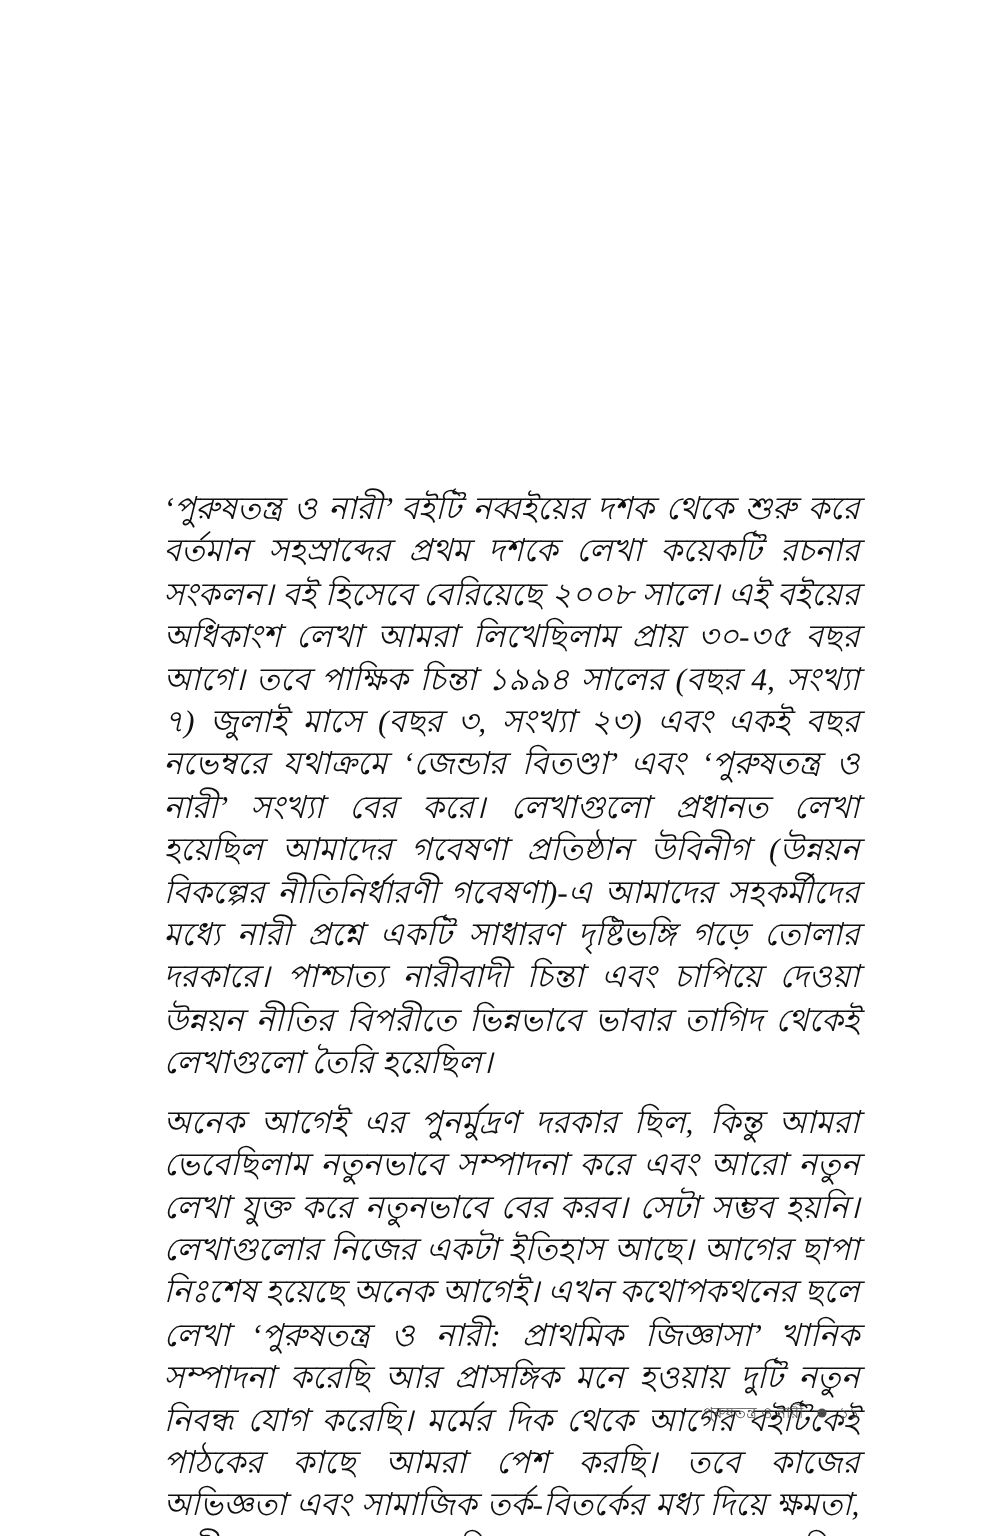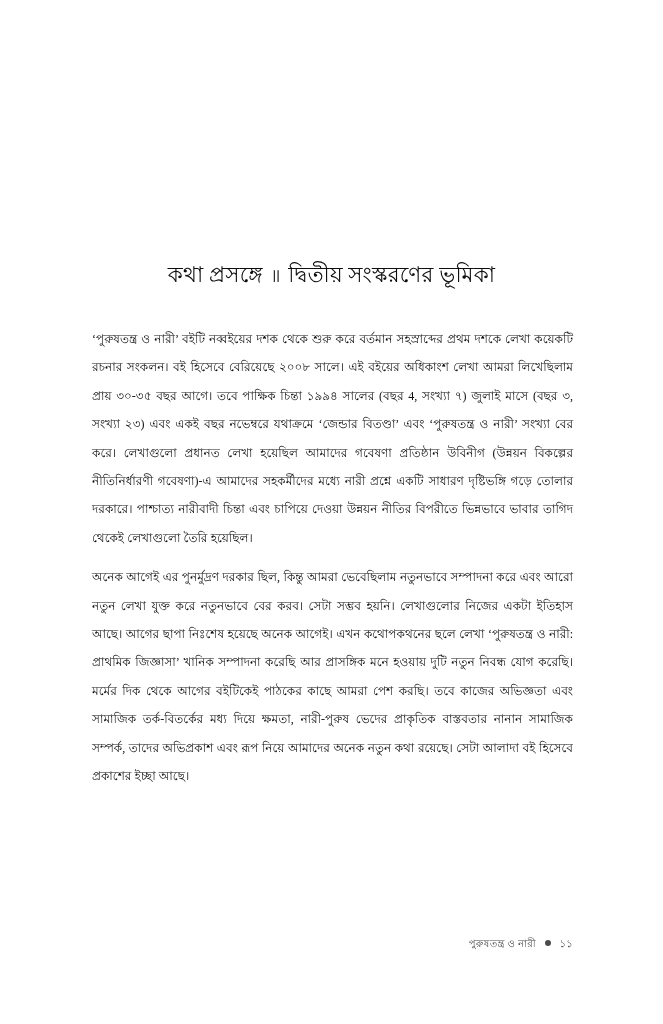--- a/index.html
+++ b/index.html
@@ -45,28 +45,29 @@
 
   
   .text-column {
     position: absolute;
     left: 92px;
     top: 325px;
     width: 481px;
   }
 
   .body-para {
-    margin: 0 0 11px 0;
-    font-size: 12px;
+    margin: 0 0 11px 17px;
+    font-size: 21px;
     line-height: 28.4px;
     text-align: justify;
     text-justify: inter-word;
     word-spacing: 0.2px;
     color: #0f0f0f;
     hyphens: none;
+    font-style: italic;
   }
 
   .body-para:last-of-type {
     margin-bottom: 0;
   }
 
   
   .page-footer {
     position: absolute;
     left: 92px;
@@ -95,25 +96,20 @@
     vertical-align: middle;
   }
 </style>
 </head>
 <body>
 
 <div class="page">
 
   <div class="page-top-blank"></div>
 
-  <h1 class="chapter-heading">
-    <span>কথা প্রসঙ্গে</span>
-    <span class="heading-sep">॥</span>
-    <span>দ্বিতীয় সংস্করণের ভূমিকা</span>
-  </h1>
 
   <div class="text-column">
     <p class="body-para">‘পুরুষতন্ত্র ও নারী’ বইটি নব্বইয়ের দশক থেকে শুরু করে বর্তমান সহস্রাব্দের প্রথম দশকে লেখা কয়েকটি রচনার সংকলন। বই হিসেবে বেরিয়েছে ২০০৮ সালে। এই বইয়ের অধিকাংশ লেখা আমরা লিখেছিলাম প্রায় ৩০-৩৫ বছর আগে। তবে পাক্ষিক চিন্তা ১৯৯৪ সালের (বছর 4, সংখ্যা ৭) জুলাই মাসে (বছর ৩, সংখ্যা ২৩) এবং একই বছর নভেম্বরে যথাক্রমে ‘জেন্ডার বিতণ্ডা’ এবং ‘পুরুষতন্ত্র ও নারী’ সংখ্যা বের করে। লেখাগুলো প্রধানত লেখা হয়েছিল আমাদের গবেষণা প্রতিষ্ঠান উবিনীগ (উন্নয়ন বিকল্পের নীতিনির্ধারণী গবেষণা)-এ আমাদের সহকর্মীদের মধ্যে নারী প্রশ্নে একটি সাধারণ দৃষ্টিভঙ্গি গড়ে তোলার দরকারে। পাশ্চাত্য নারীবাদী চিন্তা এবং চাপিয়ে দেওয়া উন্নয়ন নীতির বিপরীতে ভিন্নভাবে ভাবার তাগিদ থেকেই লেখাগুলো তৈরি হয়েছিল।</p>
     <p class="body-para">অনেক আগেই এর পুনর্মুদ্রণ দরকার ছিল, কিন্তু আমরা ভেবেছিলাম নতুনভাবে সম্পাদনা করে এবং আরো নতুন লেখা যুক্ত করে নতুনভাবে বের করব। সেটা সম্ভব হয়নি। লেখাগুলোর নিজের একটা ইতিহাস আছে। আগের ছাপা নিঃশেষ হয়েছে অনেক আগেই। এখন কথোপকথনের ছলে লেখা ‘পুরুষতন্ত্র ও নারী: প্রাথমিক জিজ্ঞাসা’ খানিক সম্পাদনা করেছি আর প্রাসঙ্গিক মনে হওয়ায় দুটি নতুন নিবন্ধ যোগ করেছি। মর্মের দিক থেকে আগের বইটিকেই পাঠকের কাছে আমরা পেশ করছি। তবে কাজের অভিজ্ঞতা এবং সামাজিক তর্ক-বিতর্কের মধ্য দিয়ে ক্ষমতা, নারী-পুরুষ ভেদের প্রাকৃতিক বাস্তবতার নানান সামাজিক সম্পর্ক, তাদের অভিপ্রকাশ এবং রূপ নিয়ে আমাদের অনেক নতুন কথা রয়েছে। সেটা আলাদা বই হিসেবে প্রকাশের ইচ্ছা আছে।</p>
   </div>
 
   <div class="page-footer">
     <span class="footer-title">পুরুষতন্ত্র ও নারী</span>
     <span class="footer-dot"></span>
     <span class="footer-pagenum">১১</span>

